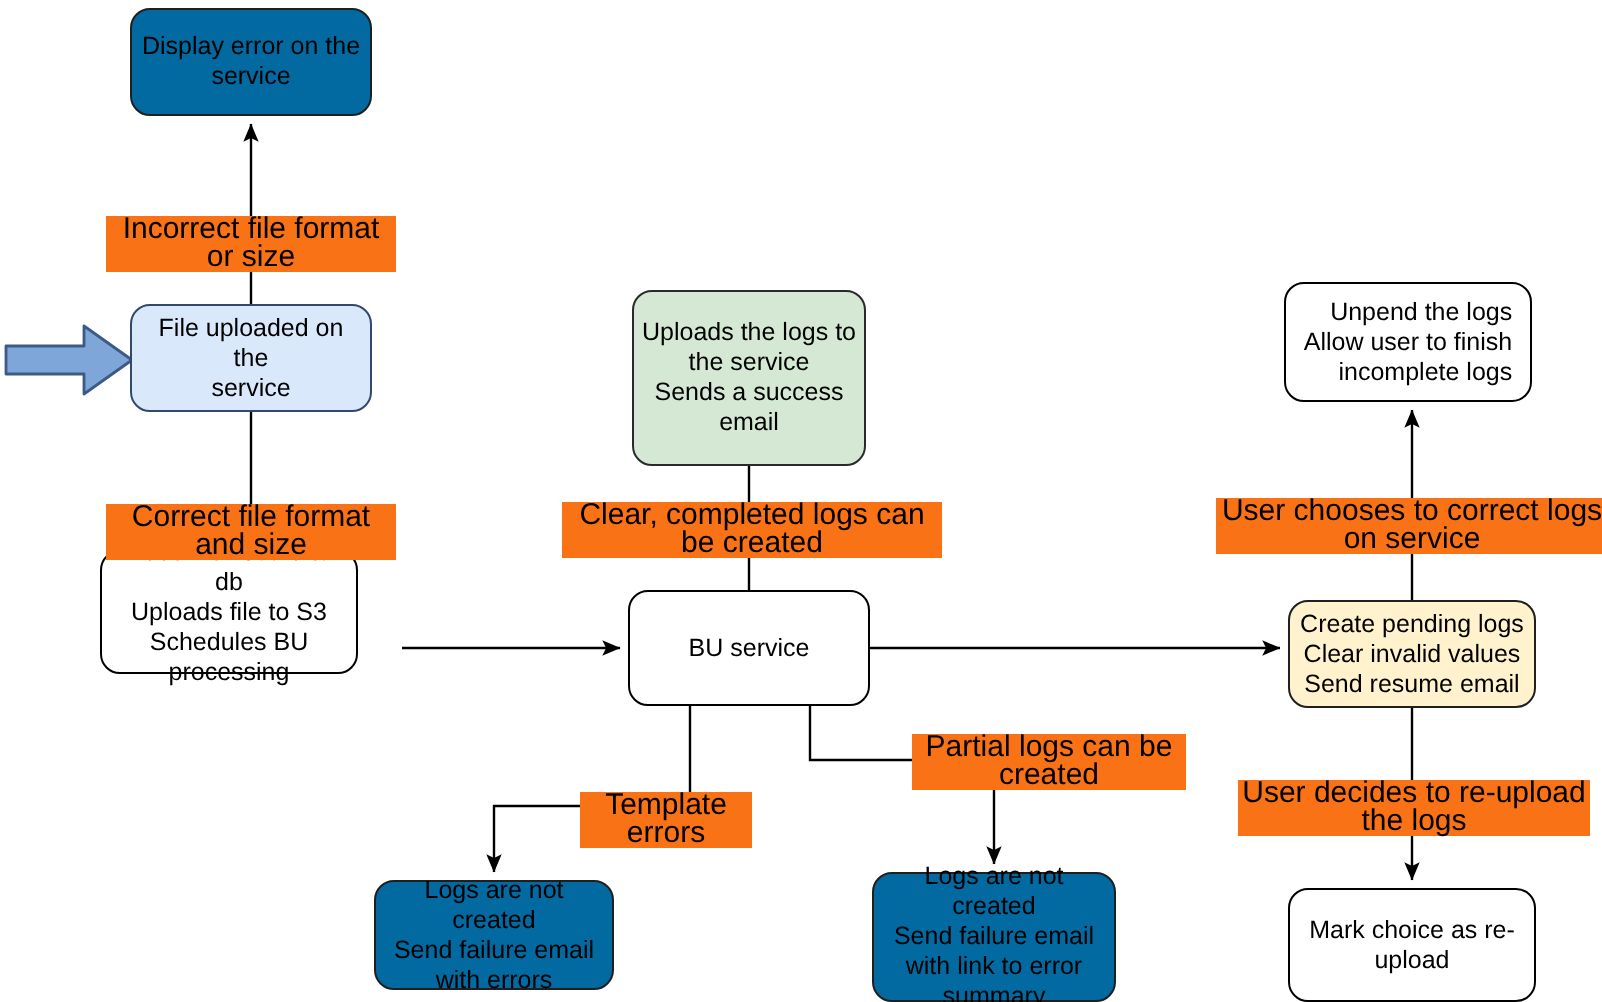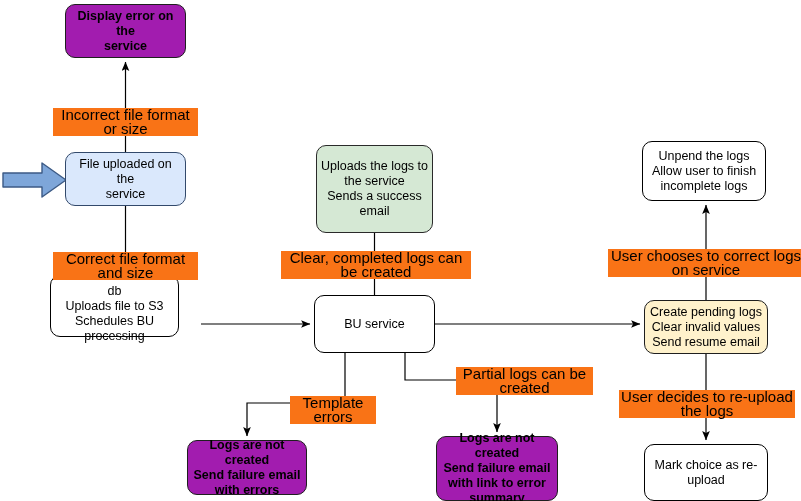--- a/index.html
+++ b/index.html
@@ -32,21 +32,21 @@
     align-items: center;
     justify-content: center;
     text-align: center;
     font-size: 12.5px;
     line-height: 15px;
     color: #000000;
     white-space: pre-line;
     padding: 2px 4px;
   }
   .node.plain   { background: #ffffff; border-color: #000000; }
-  .node.pink    { background: #a21caf; border-color: #1f1f1f; font-weight: bold; }
+  .node.pink    { background: #0369a1; border-color: #1f1f1f; }
   .node.blue    { background: #dae8fc; border-color: #32496b; }
   .node.green   { background: #d5e8d4; border-color: #2a2a2a; }
   .node.yellow  { background: #fff2cc; border-color: #1f1f1f; }
 
   .edge-label {
     position: absolute;
     font-size: 15px;
     line-height: 14px;
     color: #000000;
     text-align: center;
@@ -99,21 +99,21 @@
   <div class="node blue" style="left:65px;  top:152px; width:121px; height:54px;">File uploaded on the
 service</div>
   <div class="node plain" style="left:50px;  top:275px; width:129px; height:62px;">Adds BU record to db
 Uploads file to S3
 Schedules BU processing</div>
   <div class="node green" style="left:316px; top:145px; width:117px; height:88px;">Uploads the logs to
 the service
 Sends a success
 email</div>
   <div class="node plain" style="left:314px; top:295px; width:121px; height:58px;">BU service</div>
-  <div class="node plain" style="left:642px; top:141px; width:124px; height:60px;">Unpend the logs
+  <div class="node plain" style="left:642px; top:141px; width:124px; height:60px;text-align:right;">Unpend the logs
 Allow user to finish
 incomplete logs</div>
   <div class="node yellow" style="left:644px; top:300px; width:124px; height:54px;">Create pending logs
 Clear invalid values
 Send resume email</div>
   <div class="node pink" style="left:187px; top:440px; width:120px; height:55px;">Logs are not created
 Send failure email
 with errors</div>
   <div class="node pink" style="left:436px; top:436px; width:122px; height:65px;">Logs are not created
 Send failure email

